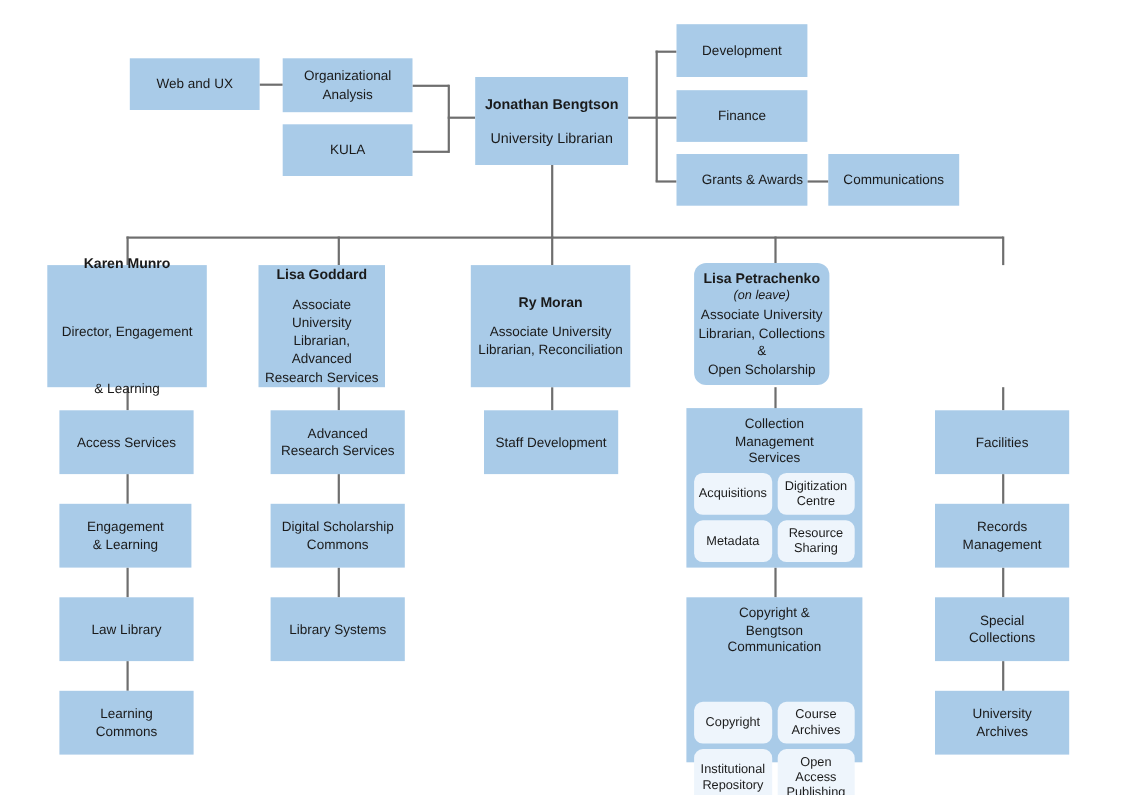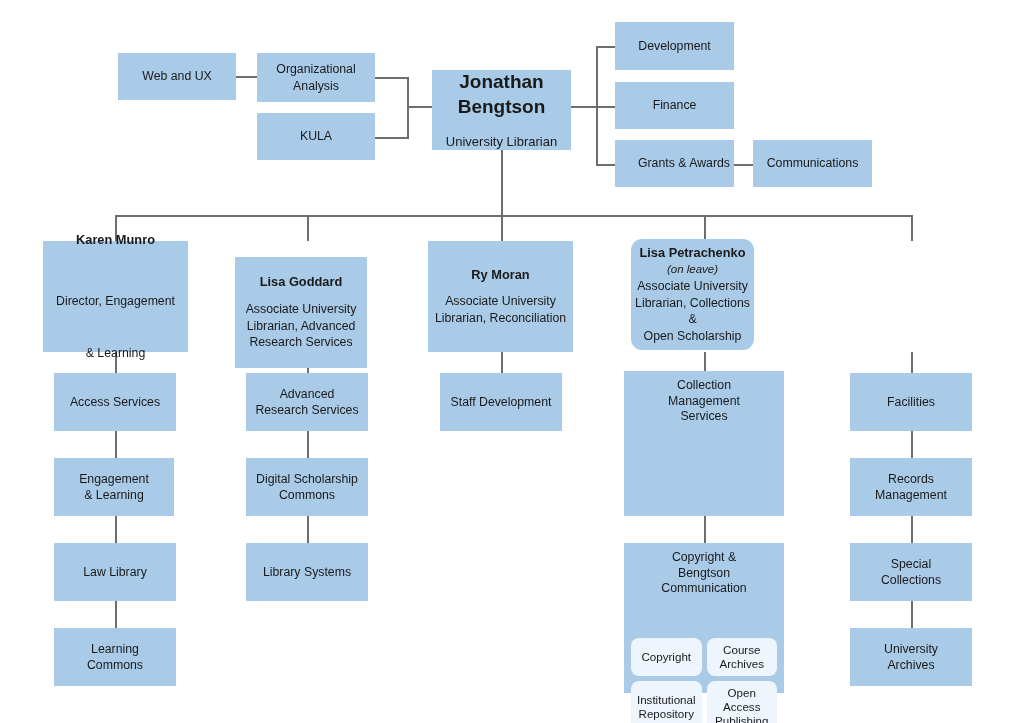--- a/index.html
+++ b/index.html
@@ -44,21 +44,21 @@
     font-weight: normal;
     margin-bottom: 1px;
   }
   .node .role {
     font-weight: normal;
     font-size: 12.3px;
     line-height: 1.34;
   }
   .node.person .name { margin-bottom: 10px; }
   .node.person.tight .name { margin-bottom: 0px; }
-  .node.exec .name { margin-bottom: 14px; font-size: 19px; }
+  .node.exec .name { margin-bottom: 14px; font-size: 13px; }
   .node.exec .role { font-size: 13px; }
 
   
   .groupnode {
     position: absolute;
     background: #a9cbe8;
     box-sizing: border-box;
     z-index: 2;
     display: flex;
     flex-direction: column;
@@ -187,21 +187,21 @@
   <div class="node" style="left:753px; top:140px; width:119px; height:47px;">
     <span class="role">Communications</span>
   </div>
 
   <div class="node person" style="left:43px; top:241px; width:145px; height:111px;gap:35px;">
     <span class="name">Karen Munro</span>
     <span class="role">Director, Engagement</span>
     <span class="role">&amp; Learning</span>
   </div>
 
-  <div class="node person" style="left:235px; top:241px; width:132px; height:111px;margin-top:16px;">
+  <div class="node person" style="left:235px; top:241px; width:115px; height:111px;">
     <span class="name">Lisa Goddard</span>
     <span class="role">Associate University</span>
     <span class="role">Librarian, Advanced</span>
     <span class="role">Research Services</span>
   </div>
 
   <div class="node person" style="left:428px; top:241px; width:145px; height:111px;">
     <span class="name">Ry Moran</span>
     <span class="role">Associate University</span>
     <span class="role">Librarian, Reconciliation</span>
@@ -246,20 +246,26 @@
   <div class="node" style="left:440px; top:373px; width:122px; height:58px;">
     <span class="role">Staff Development</span>
   </div>
 
   <div class="groupnode" style="left:624px; top:371px; width:160px; height:145px;">
     <div class="gtitle">
       <div>Collection</div>
       <div>Management</div>
       <div>Services</div>
     </div>
+    <div class="subgrid">
+      <div class="subbox">Acquisitions</div>
+      <div class="subbox">Digitization Centre</div>
+      <div class="subbox">Metadata</div>
+      <div class="subbox">Resource Sharing</div>
+    </div>
   </div>
 
   <div class="groupnode" style="left:624px; top:543px; width:160px; height:150px;gap:36px;">
     <div class="gtitle">
       <div>Copyright &amp;</div>
       <div>Bengtson</div>
       <div>Communication</div>
     </div>
     <div class="subgrid">
       <div class="subbox">Copyright</div>

